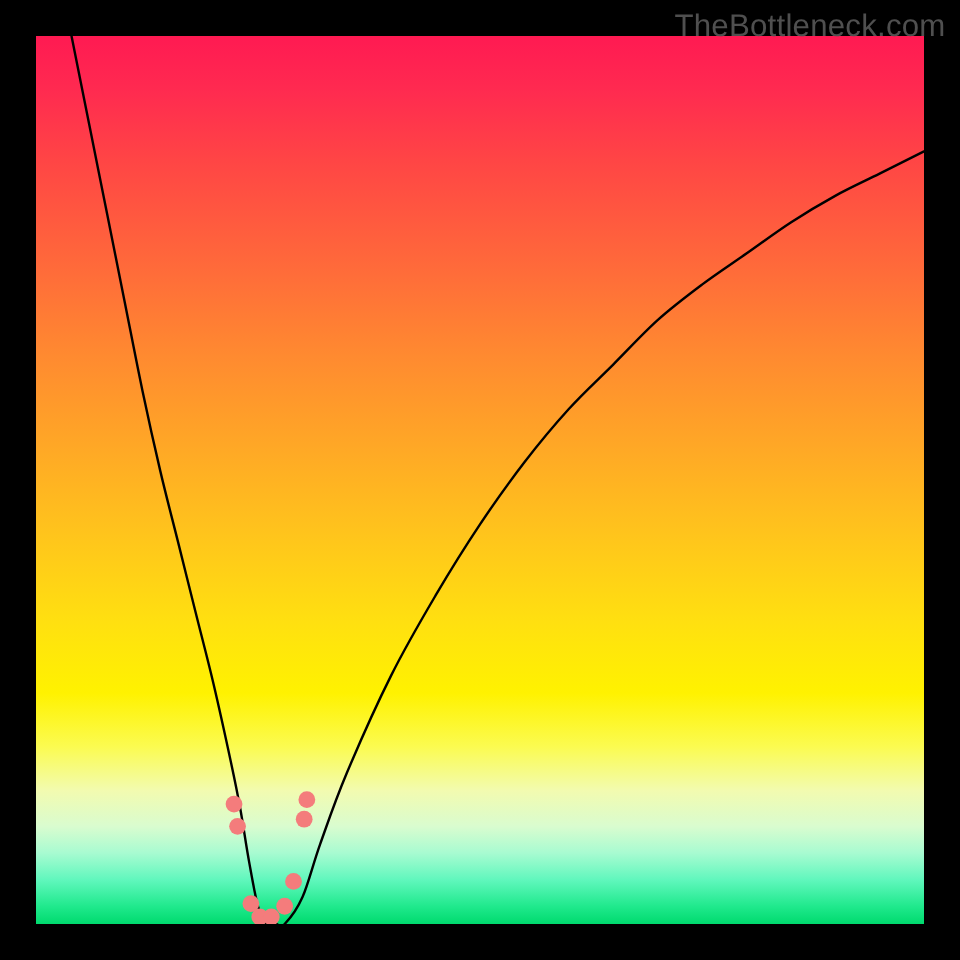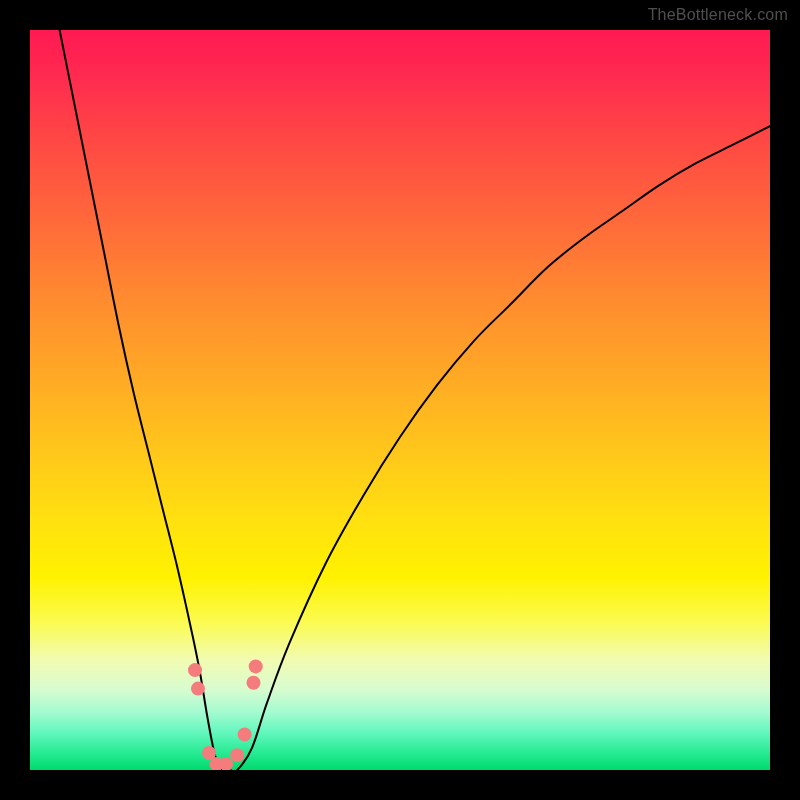--- a/index.html
+++ b/index.html
@@ -34,21 +34,21 @@
       #61f7bd 95%,
       #20e98d 98%,
       #00da6e 100%
     );
   }
   .watermark {
     position: absolute;
     top: 6px;
     right: 12px;
     color: #4f4f4f;
-    font-size: 16px;
+    font-size: 26px;
     font-weight: 500;
     z-index: 10;
     letter-spacing: 0.2px;
   }
   svg.curves {
     position: absolute;
     left: 0;
     top: 0;
     width: 740px;
     height: 740px;

